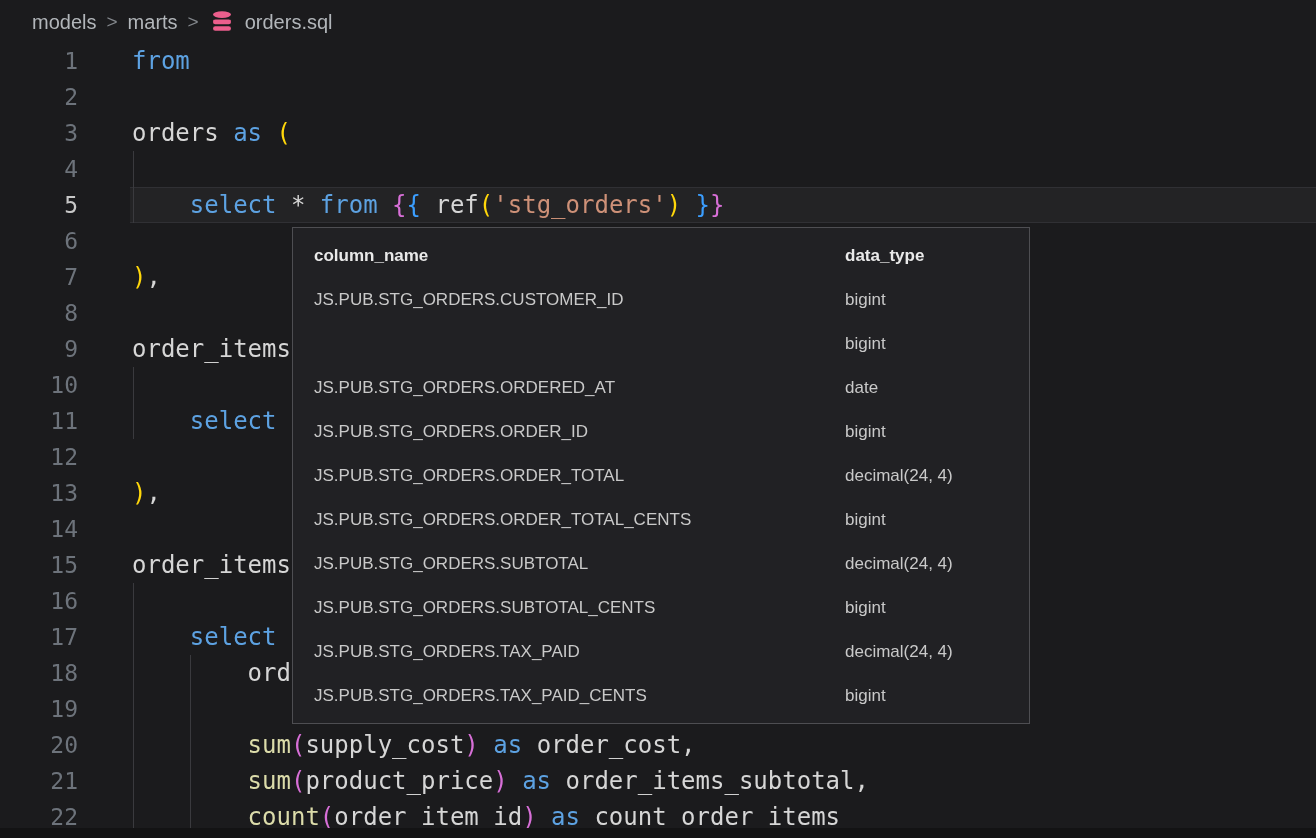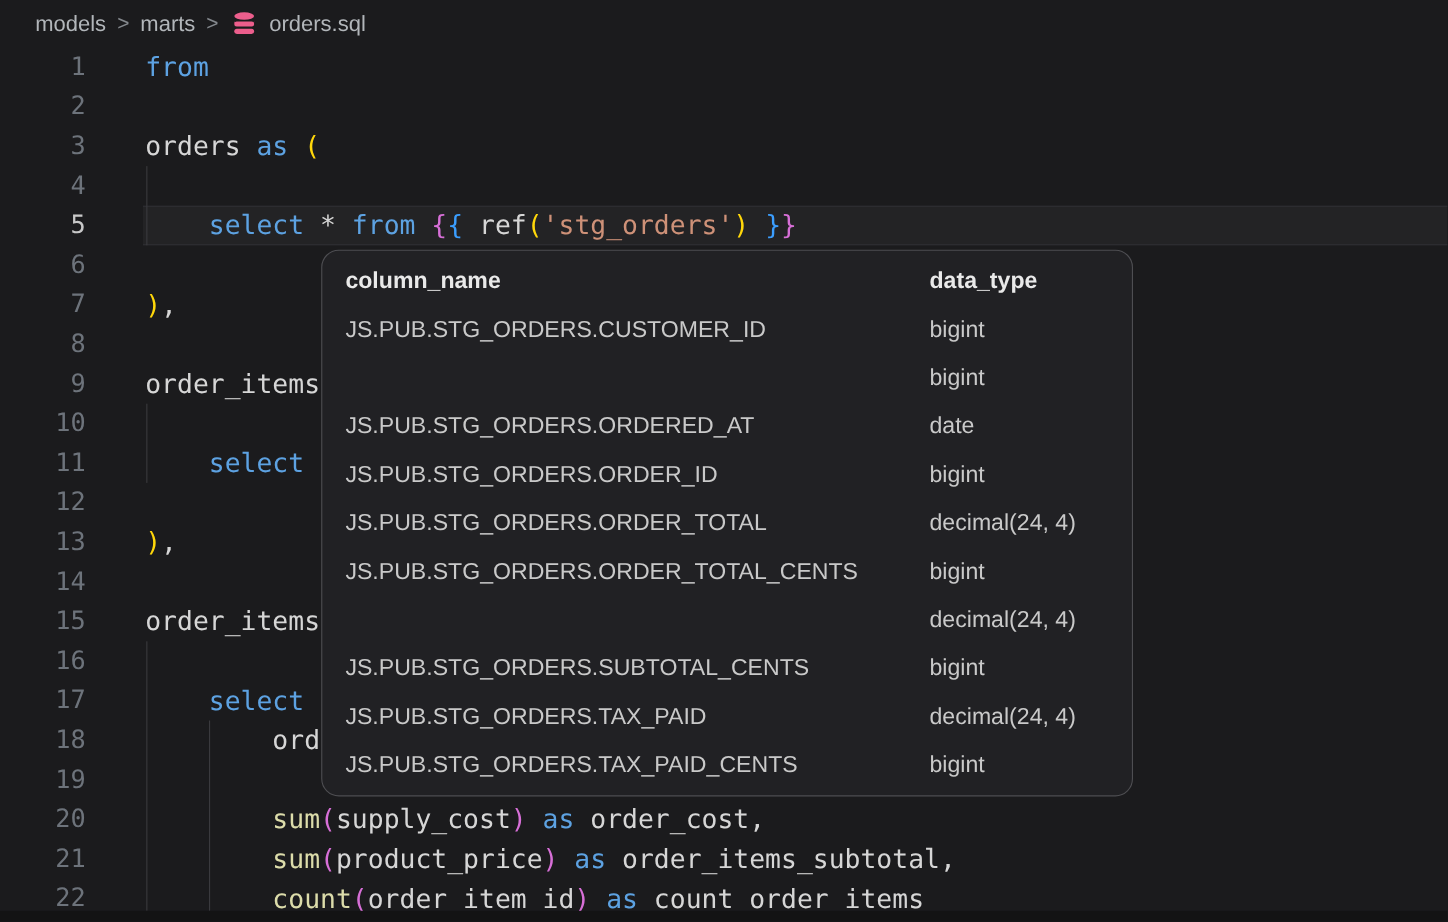--- a/index.html
+++ b/index.html
@@ -65,25 +65,25 @@
   .guide-1 { left:133px; top:151px; height:72px; }
   .guide-2 { left:133px; top:367px; height:72px; }
   .guide-3 { left:133px; top:583px; height:245px; }
   .guide-4 { left:190px; top:655px; height:173px; }
 
   
   .popup {
     position:absolute; left:292px; top:227px; width:738px; height:497px;
     background:#212124;
     border:1px solid #4e4e52;
-    border-radius:16px;
+    border-radius:0;
     padding-top:6px;
     z-index:5;
     overflow:hidden;
-    font-size:21px;
+    font-size:17px;
     color:#c9c9c9;
   }
   .popup-row {
     position:relative; height:44px;
     display:flex; align-items:center;
     padding-left:21px;
   }
   .popup-row .type-cell { position:absolute; left:552px; }
   .popup-header { font-weight:bold; color:#e9e9e9; }
 
@@ -232,20 +232,21 @@
       </div>
       <div class="popup-row">
         <span class="name-cell">JS.PUB.STG_ORDERS.ORDER_TOTAL</span>
         <span class="type-cell">decimal(24, 4)</span>
       </div>
       <div class="popup-row">
         <span class="name-cell">JS.PUB.STG_ORDERS.ORDER_TOTAL_CENTS</span>
         <span class="type-cell">bigint</span>
       </div>
       <div class="popup-row">
+        <span class="name-cell">JS.PUB.STG_ORDERS.SUBTOTAL</span>
         <span class="type-cell">decimal(24, 4)</span>
       </div>
       <div class="popup-row">
         <span class="name-cell">JS.PUB.STG_ORDERS.SUBTOTAL_CENTS</span>
         <span class="type-cell">bigint</span>
       </div>
       <div class="popup-row">
         <span class="name-cell">JS.PUB.STG_ORDERS.TAX_PAID</span>
         <span class="type-cell">decimal(24, 4)</span>
       </div>

